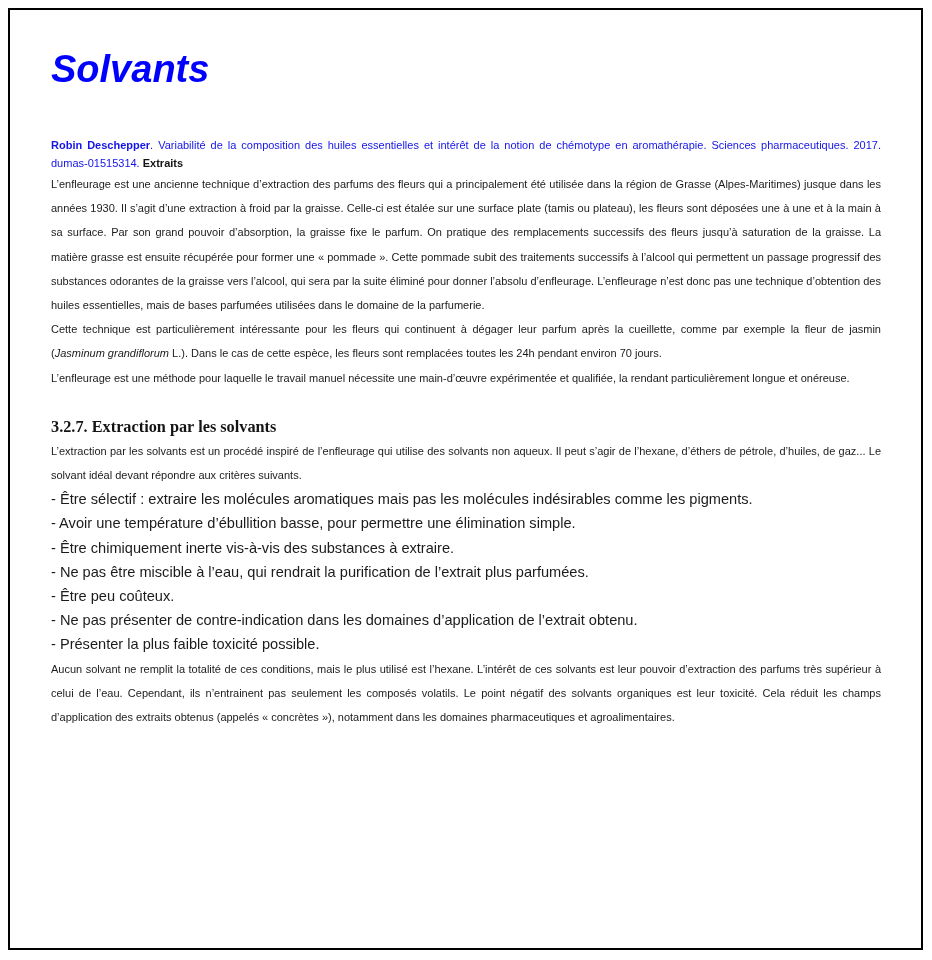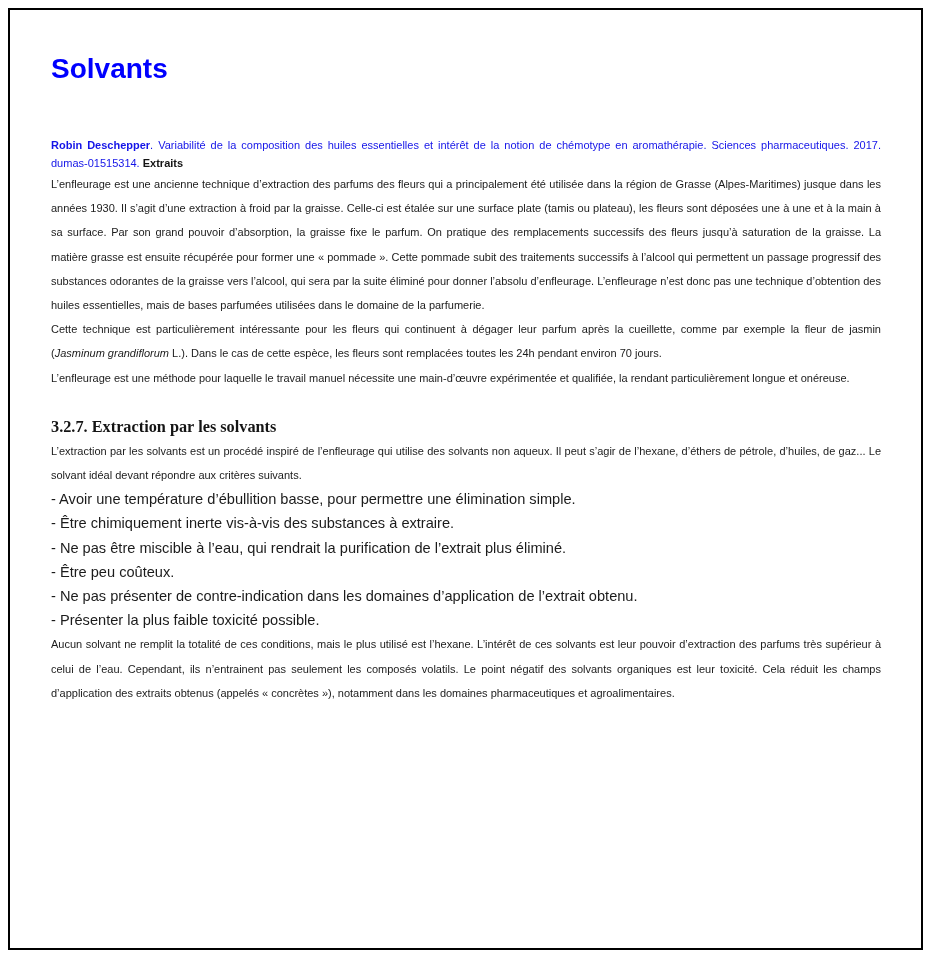--- a/index.html
+++ b/index.html
@@ -20,25 +20,26 @@
     background: #ffffff;
     box-sizing: border-box;
     overflow: hidden;
   }
   .content {
     padding: 40px 40px 0 41px;
     color: #1b1b1b;
   }
   .doc-title {
     margin: 0;
-    font-size: 28px;
+    font-size: 38px;
     line-height: 38px;
     font-weight: bold;
     color: #0000ff;
     letter-spacing: 0px;
+    font-style: italic;
   }
   .citation {
     margin-top: 48px;
     font-size: 11px;
     line-height: 18px;
     text-align: justify;
     color: #1414e8;
   }
   .citation .author {
     font-weight: bold;
@@ -89,23 +90,24 @@
 
     <p class="body-par"><span>Cette technique est particulièrement intéressante pour les fleurs qui continuent à dégager leur parfum après la cueillette, comme par exemple la fleur de jasmin (</span><i>Jasminum grandiflorum</i><span> L.). Dans le cas de cette espèce, les fleurs sont remplacées toutes les 24h pendant environ 70 jours.</span></p>
 
     <p class="body-par">L’enfleurage est une méthode pour laquelle le travail manuel nécessite une main-d’œuvre expérimentée et qualifiée, la rendant particulièrement longue et onéreuse.</p>
 
     <h2 class="section-heading second">3.2.7. Extraction par les solvants</h2>
 
     <p class="body-par">L’extraction par les solvants est un procédé inspiré de l’enfleurage qui utilise des solvants non aqueux. Il peut s’agir de l’hexane, d’éthers de pétrole, d’huiles, de gaz... Le solvant idéal devant répondre aux critères suivants.</p>
 
     <div class="criteria">
+      <div class="criteria-line">- Être sélectif : extraire les molécules aromatiques mais pas les molécules indésirables comme les pigments.</div>
       <div class="criteria-line">- Avoir une température d’ébullition basse, pour permettre une élimination simple.</div>
       <div class="criteria-line">- Être chimiquement inerte vis-à-vis des substances à extraire.</div>
-      <div class="criteria-line">- Ne pas être miscible à l’eau, qui rendrait la purification de l’extrait plus éliminé.</div>
+      <div class="criteria-line">- Ne pas être miscible à l’eau, qui rendrait la purification de l’extrait plus parfumées.</div>
       <div class="criteria-line">- Être peu coûteux.</div>
       <div class="criteria-line">- Ne pas présenter de contre-indication dans les domaines d’application de l’extrait obtenu.</div>
       <div class="criteria-line">- Présenter la plus faible toxicité possible.</div>
     </div>
 
     <p class="body-par">Aucun solvant ne remplit la totalité de ces conditions, mais le plus utilisé est l’hexane. L’intérêt de ces solvants est leur pouvoir d’extraction des parfums très supérieur à celui de l’eau. Cependant, ils n’entrainent pas seulement les composés volatils. Le point négatif des solvants organiques est leur toxicité. Cela réduit les champs d’application des extraits obtenus (appelés « concrètes »), notamment dans les domaines pharmaceutiques et agroalimentaires.</p>
 
   </div>
 </div>
 

